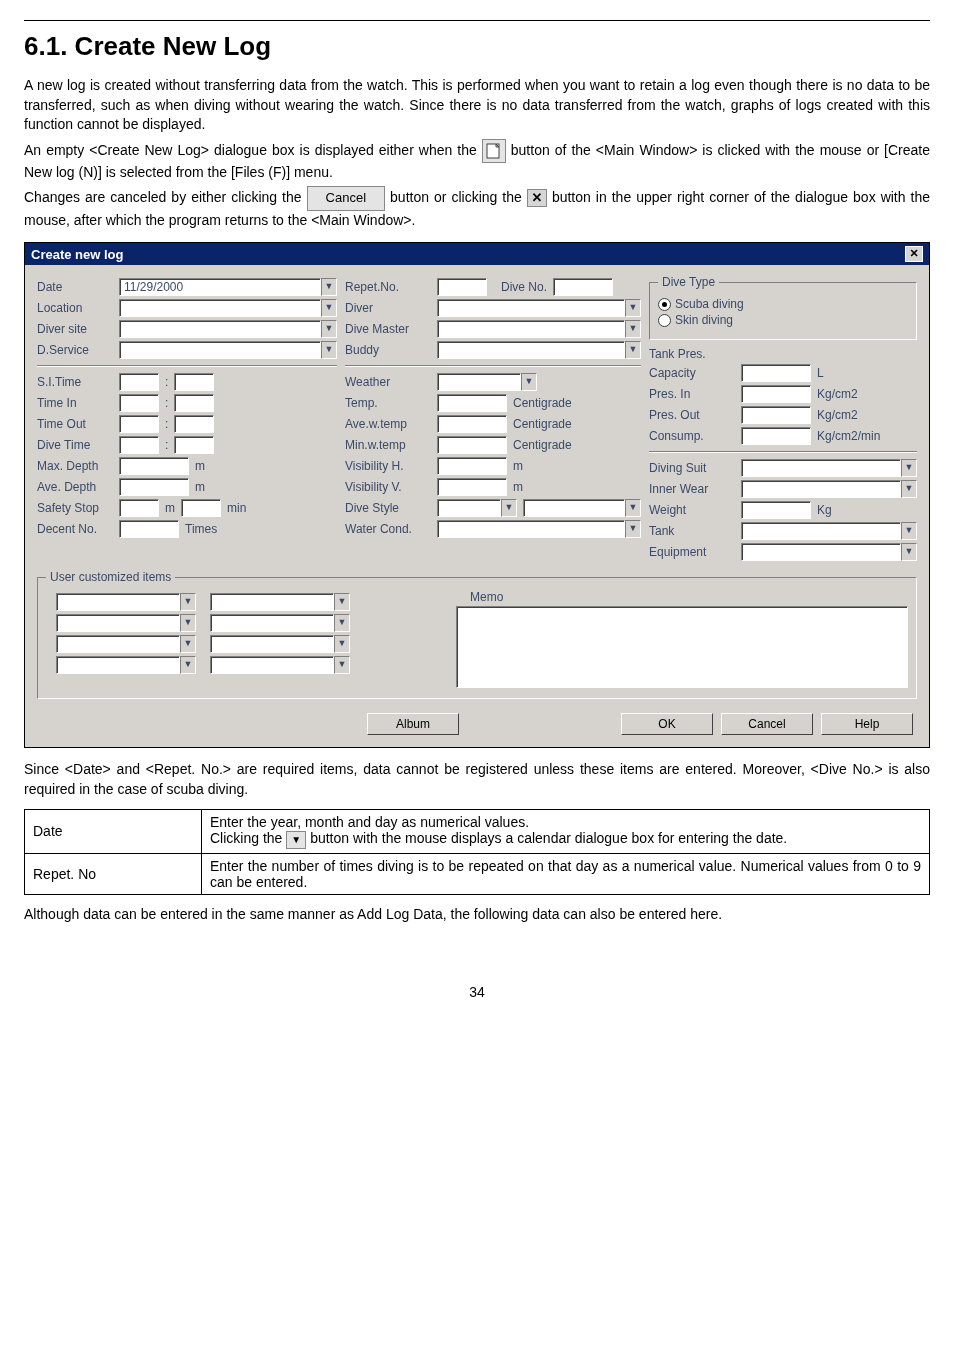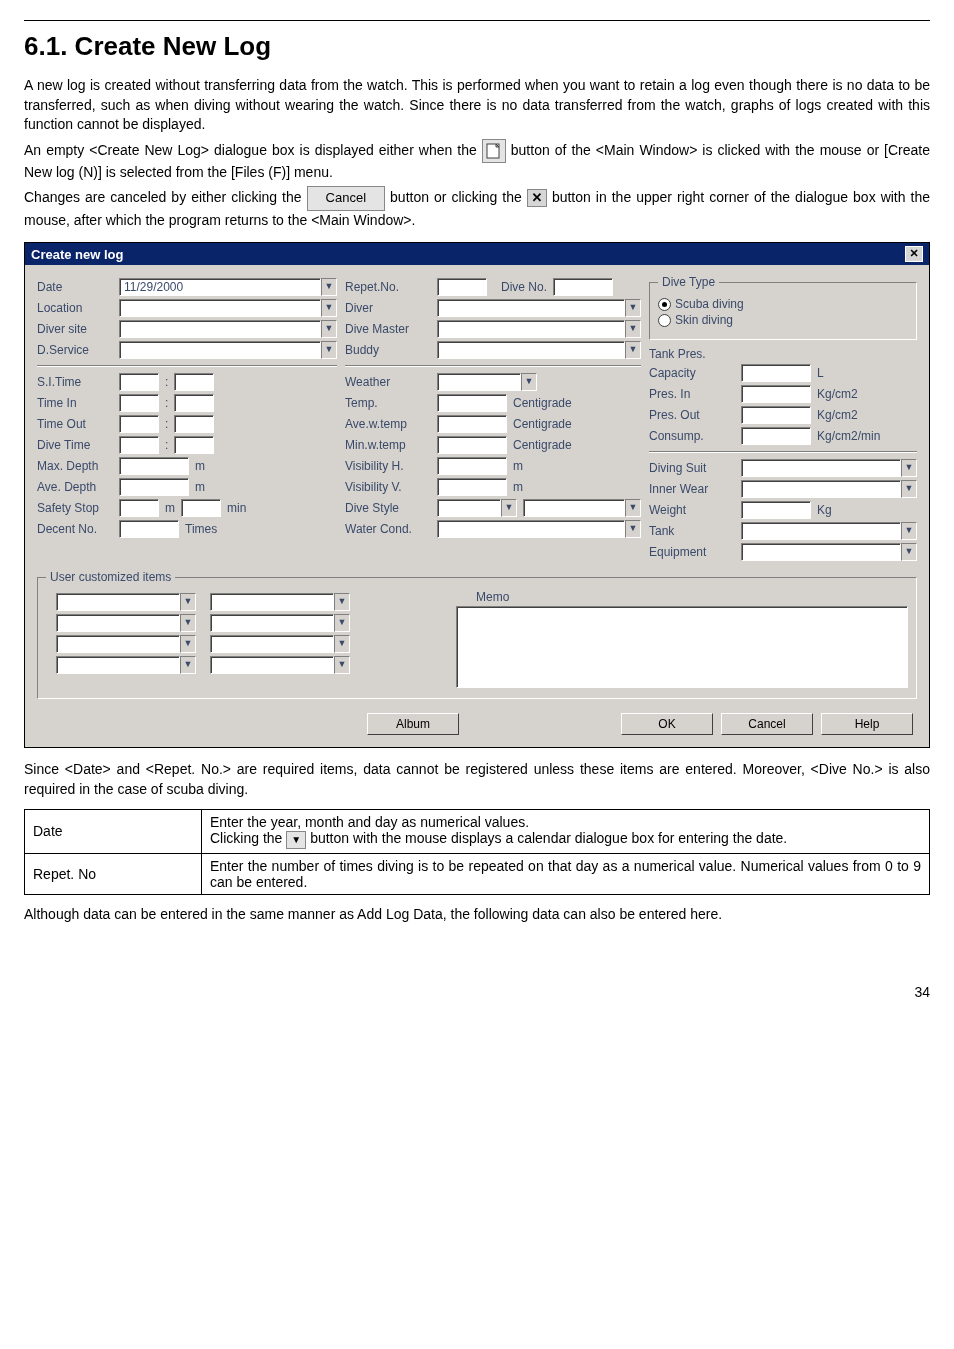--- a/index.html
+++ b/index.html
@@ -71,31 +71,31 @@
     padding: 6px 8px 10px 8px; margin: 0; font-size: 12px; color:#3a4a6a;
   }
   fieldset.gbox legend { padding: 0 4px; }
   .radio { display:flex; align-items:center; gap:4px; margin: 2px 0; }
   .radio .dot {
     width: 11px; height: 11px; border: 1px solid #404040; border-radius: 50%; background:#fff;
     display:inline-flex; align-items:center; justify-content:center;
   }
   .radio .dot.sel::after { content:""; width:5px; height:5px; background:#000; border-radius:50%; }
   .user-items-row { display:flex; gap:14px; margin:3px 0 3px 10px; }
-  .memo-lbl { margin-left: 20px; }
+  .memo-lbl { margin-left: 14px; }
   .btnrow { display:flex; justify-content:flex-end; gap:8px; margin-top:14px; padding-right:4px; }
   .btn3d {
     background:#d6d3ce; border:1px solid #fff; border-right-color:#404040; border-bottom-color:#404040;
     padding:3px 0; width: 90px; text-align:center; font-size:12px;
   }
   
   table.info { border-collapse: collapse; width: 100%; margin: 10px 0; }
   table.info td { border: 1px solid #000; padding: 4px 8px; vertical-align: middle; font-size: 14px; text-align: justify; }
   table.info td.key { width: 160px; }
-  .pgnum { text-align: right; margin-top: 60px; font-size: 14px; }
+  .pgnum { text-align: center; margin-top: 60px; font-size: 14px; }
 </style>
 </head>
 <body>
 
 <hr class="top-rule">
 
 <h2 class="section-title">
   <span>6.1.</span>
   <span>Create New Log</span>
 </h2>

